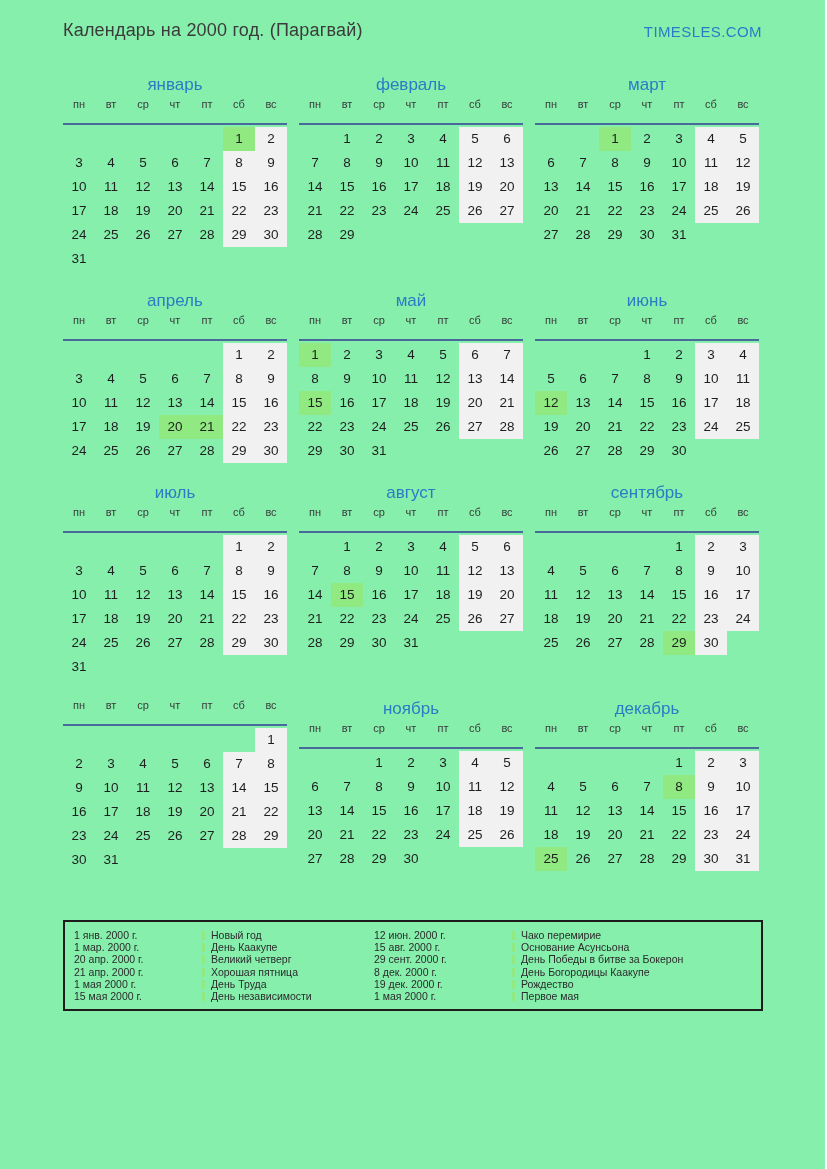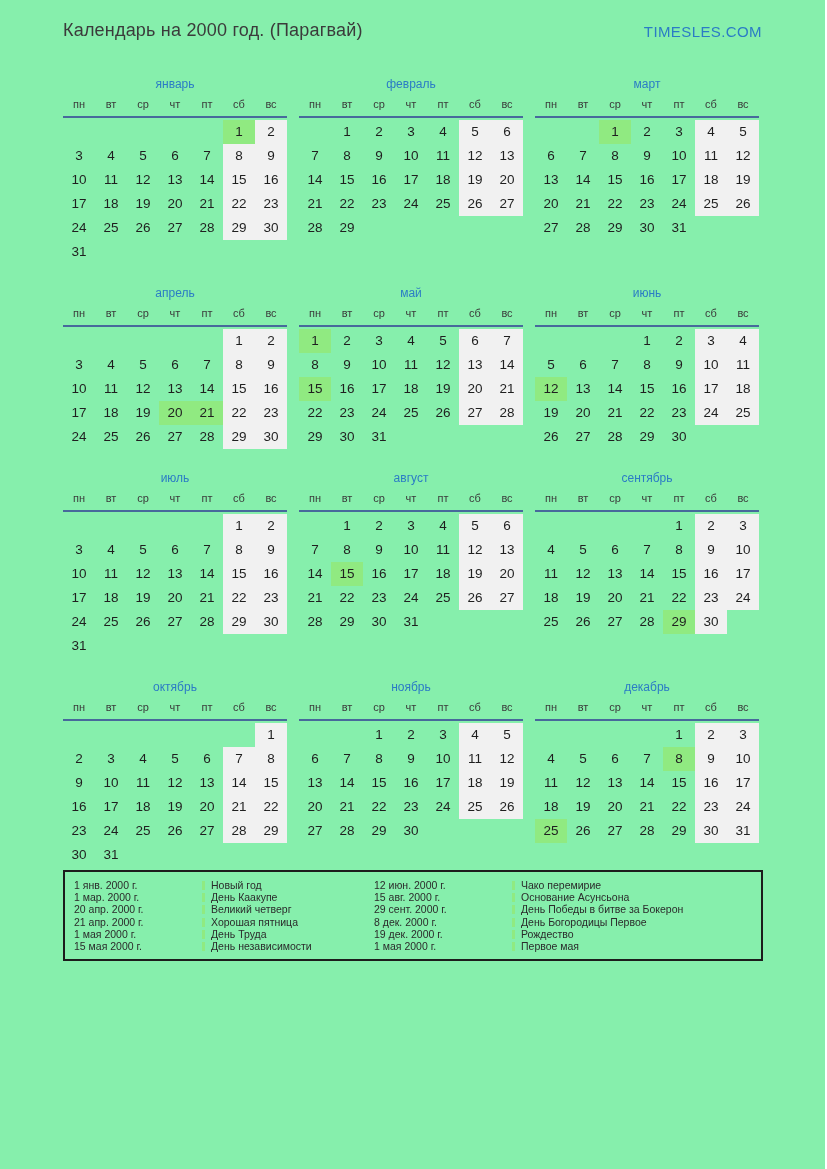--- a/index.html
+++ b/index.html
@@ -43,30 +43,30 @@
     top: 74px;
     display: grid;
     grid-template-columns: repeat(3, 224px);
     column-gap: 12px;
     row-gap: 19px;
     align-items: start;
   }
   .month { width: 224px; }
   .month-title {
     color: var(--accent-blue, #2b7cc5);
-    font-size: 12px;
+    font-size: 17px;
     line-height: 21px;
     height: 21px;
     text-align: center;
     margin-bottom: 2px;
   }
   .wk-row {
     display: grid;
     grid-template-columns: repeat(7, 32px);
-    padding-bottom: 4px;
+    padding-bottom: 11px;
     border-bottom: 2px solid var(--line-blue, #47699b);
   }
   .wk {
     font-size: 11px;
     color: #3a3a3a;
     text-align: center;
     line-height: 15px;
   }
   .day-grid {
     display: grid;
@@ -78,21 +78,21 @@
     font-size: 13.5px;
     color: #1f1f1f;
     text-align: center;
     line-height: 24px;
   }
   .cell.we { background: var(--weekend-gray, #f1f1f1); }
   .cell.hl { background: var(--holiday-green, #90ea81); }
   .legend {
     position: absolute;
     left: 63px;
-    top: 870px;
+    top: 920px;
     width: 700px;
     box-sizing: border-box;
     border: 2px solid #1c1c1c;
     padding: 7px 4px 7px 9px;
   }
   .legend-grid {
     display: grid;
     grid-template-columns: 128px 172px 138px 1fr;
   }
   .lg-item {
@@ -541,21 +541,20 @@
           <div class="cell we">24</div>
           <div class="cell">25</div>
           <div class="cell">26</div>
           <div class="cell">27</div>
           <div class="cell">28</div>
           <div class="cell hl">29</div>
           <div class="cell we">30</div>
         </div>
       </div>
       <div class="month">
-        <div class="month-title">октябрь</div>
         <div class="wk-row">
           <div class="wk">пн</div>
           <div class="wk">вт</div>
           <div class="wk">ср</div>
           <div class="wk">чт</div>
           <div class="wk">пт</div>
           <div class="wk">сб</div>
           <div class="wk">вс</div>
         </div>
         <div class="day-grid">
@@ -705,21 +704,21 @@
         <div class="lg-item"><span class="bar"></span><span>День Каакупе</span></div>
         <div class="lg-item">15 авг. 2000 г.</div>
         <div class="lg-item"><span class="bar"></span><span>Основание Асунсьона</span></div>
         <div class="lg-item">20 апр. 2000 г.</div>
         <div class="lg-item"><span class="bar"></span><span>Великий четверг</span></div>
         <div class="lg-item">29 сент. 2000 г.</div>
         <div class="lg-item"><span class="bar"></span><span>День Победы в битве за Бокерон</span></div>
         <div class="lg-item">21 апр. 2000 г.</div>
         <div class="lg-item"><span class="bar"></span><span>Хорошая пятница</span></div>
         <div class="lg-item">8 дек. 2000 г.</div>
-        <div class="lg-item"><span class="bar"></span><span>День Богородицы Первое</span></div>
+        <div class="lg-item"><span class="bar"></span><span>День Богородицы Каакупе</span></div>
         <div class="lg-item">1 мая 2000 г.</div>
         <div class="lg-item"><span class="bar"></span><span>День Труда</span></div>
         <div class="lg-item">19 дек. 2000 г.</div>
         <div class="lg-item"><span class="bar"></span><span>Рождество</span></div>
         <div class="lg-item">15 мая 2000 г.</div>
         <div class="lg-item"><span class="bar"></span><span>День независимости</span></div>
         <div class="lg-item">1 мая 2000 г.</div>
         <div class="lg-item"><span class="bar"></span><span>Первое мая</span></div>
       </div>
   </div>

